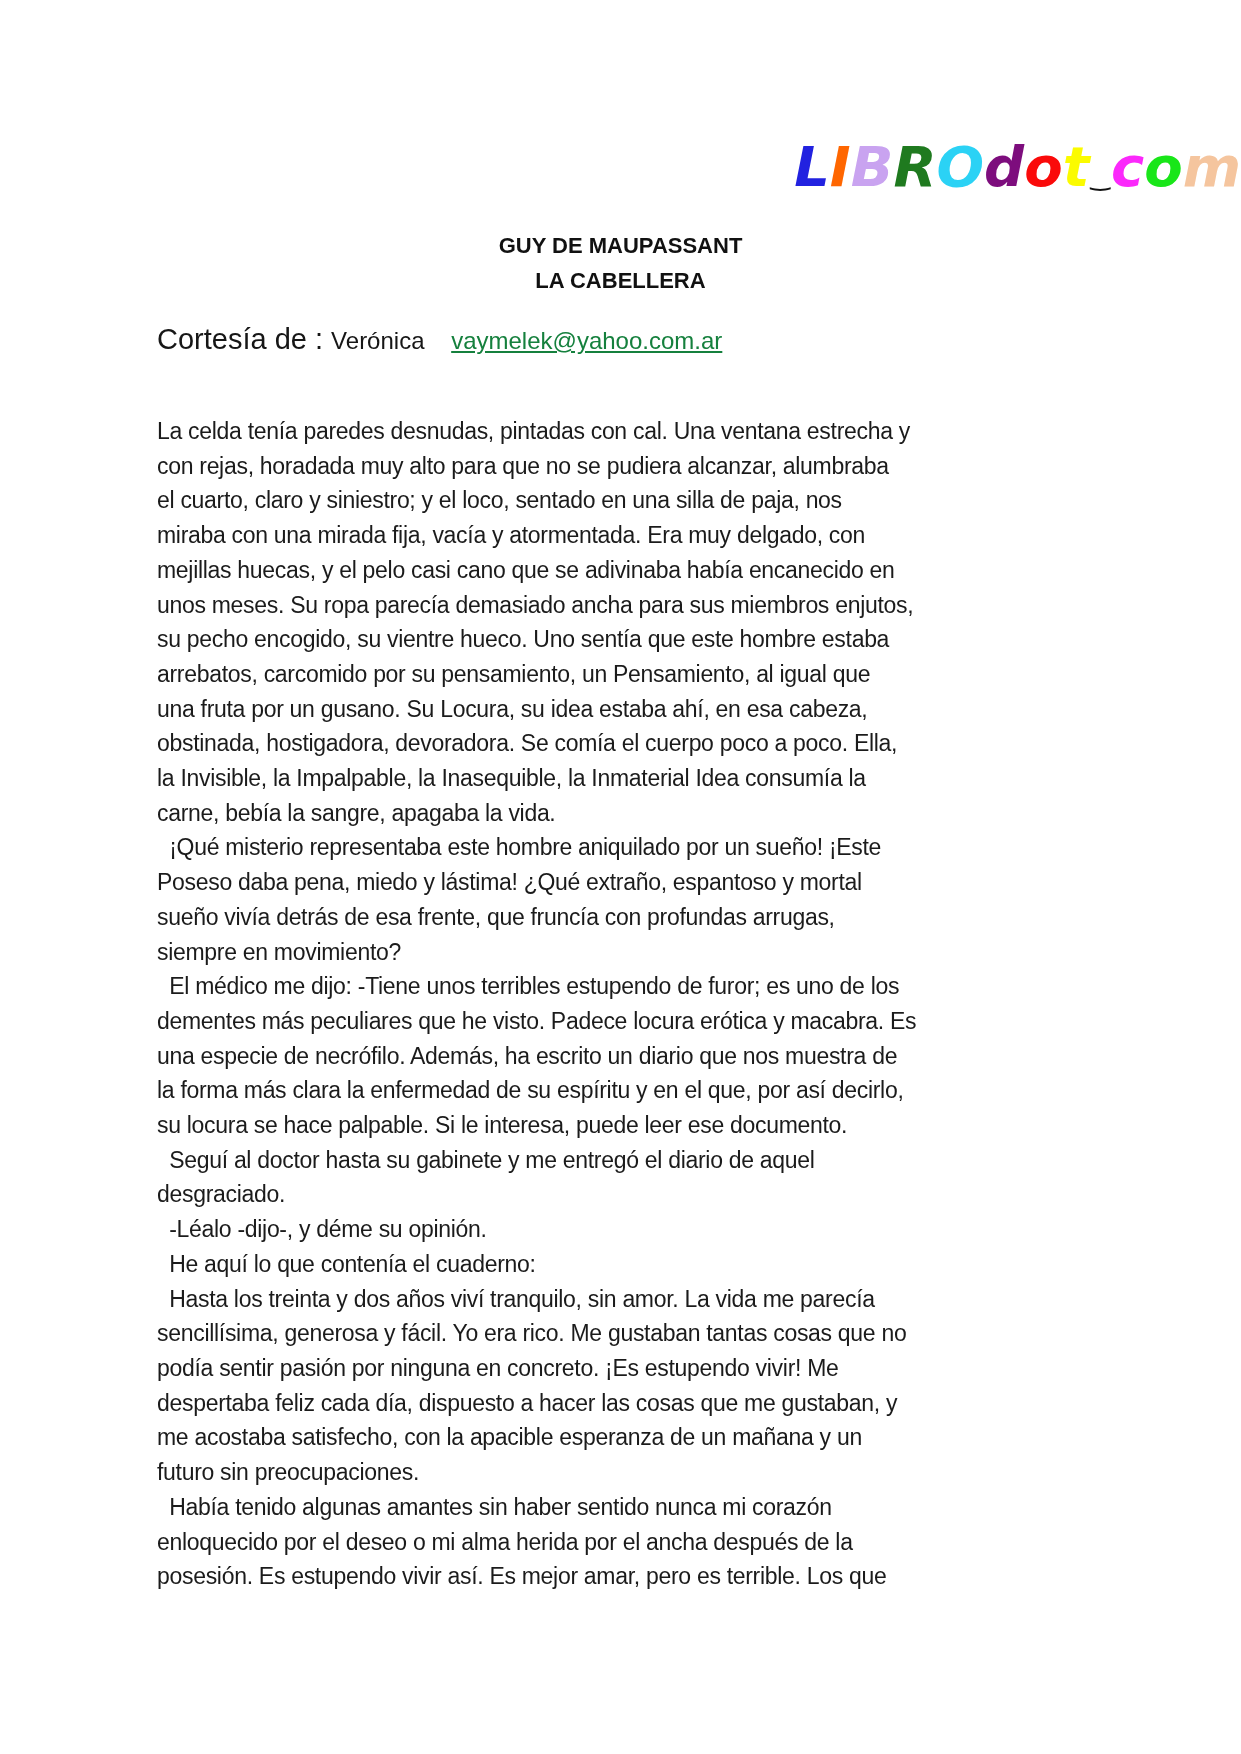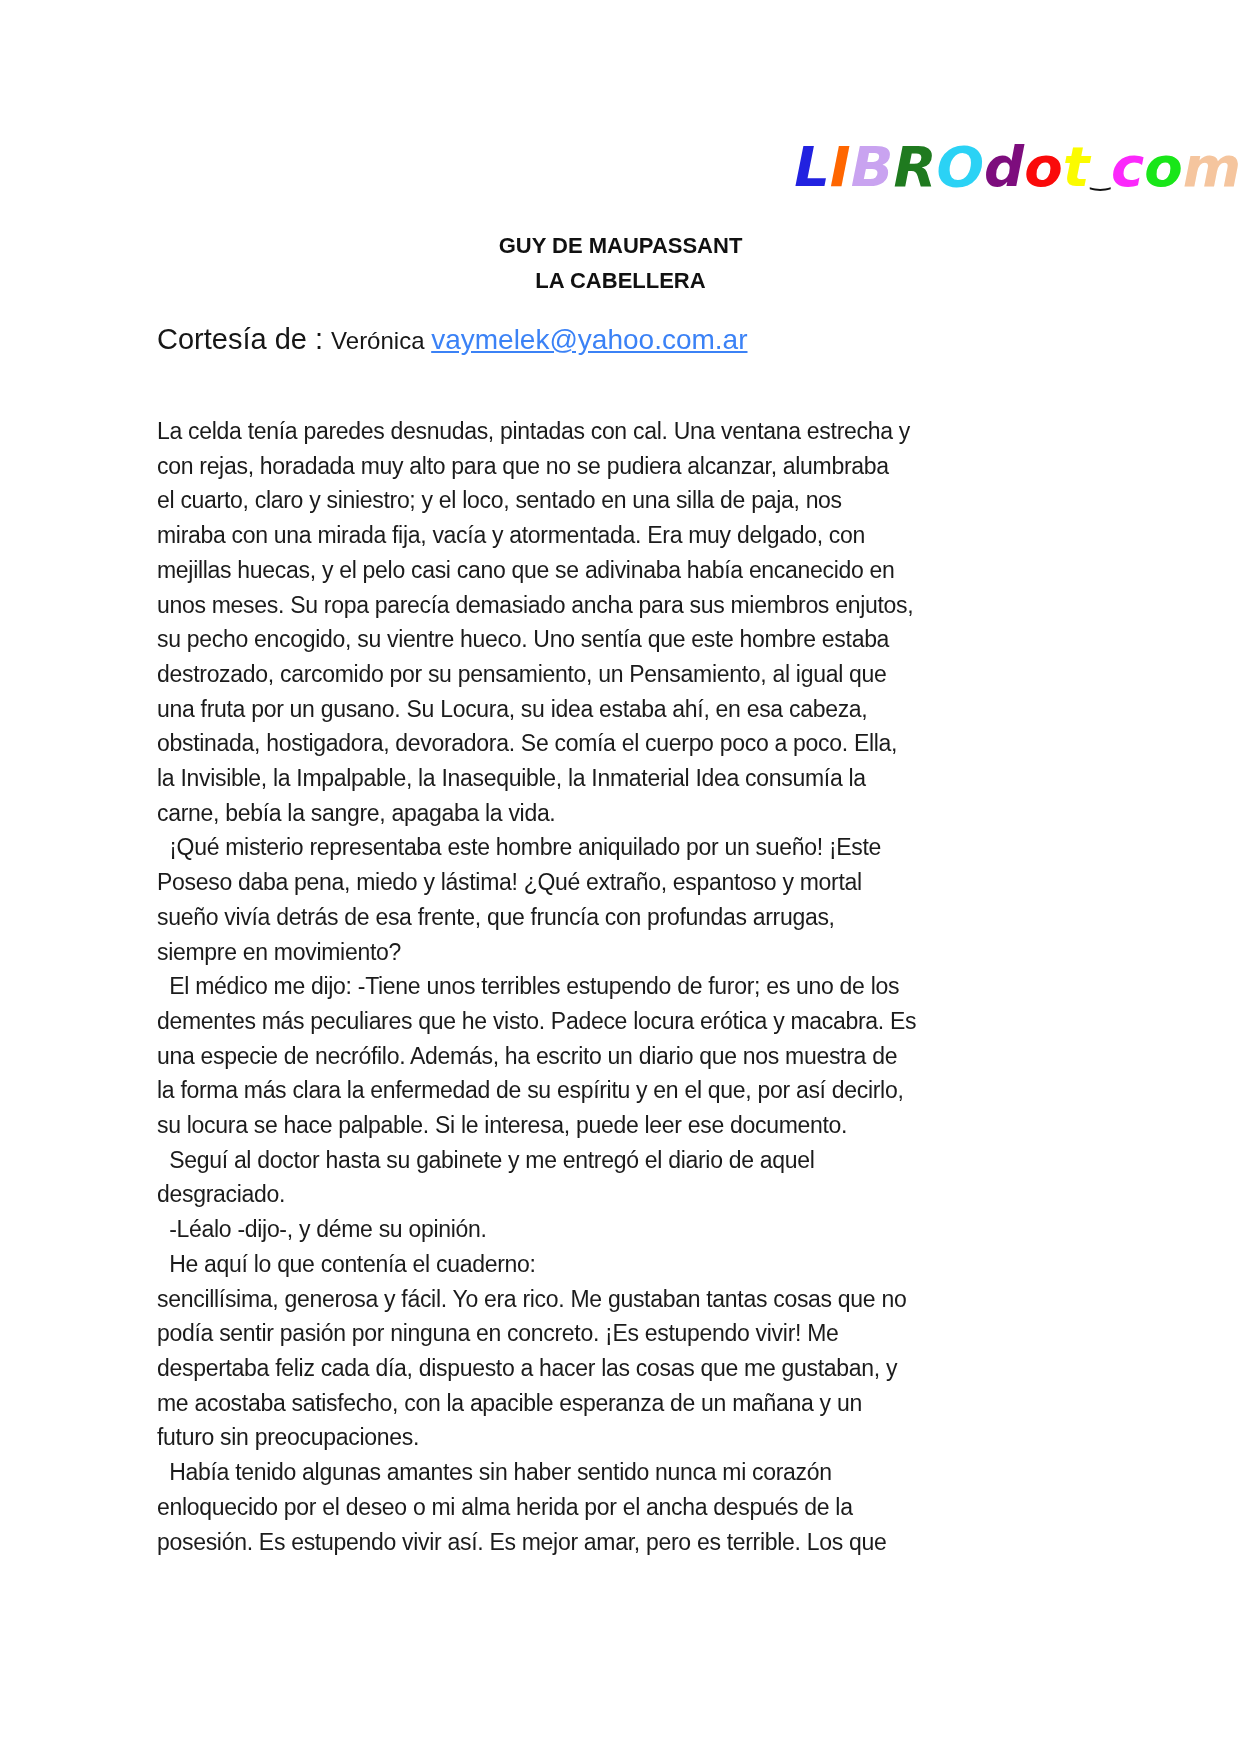--- a/index.html
+++ b/index.html
@@ -57,24 +57,25 @@
     left: 157px;
     font-size: 29px;
     line-height: 38px;
     color: #161616;
     white-space: pre-wrap;
   }
   .courtesy .name {
     font-size: 24px;
   }
   .courtesy a {
-    font-size: 28px;
-    color: #3b82f6;
+    font-size: 24px;
+    color: #15803d;
     text-decoration: underline;
     cursor: pointer;
+    margin-left: 20px;
   }
   .story-body {
     position: absolute;
     top: 414px;
     left: 157px;
     width: 940px;
     font-size: 23px;
     line-height: 34.7px;
     letter-spacing: -0.3px;
     color: #1b1b1b;
@@ -97,21 +98,21 @@
 
   <div class="story-body" id="story-body">
       <div class="paragraph">
         <div class="text-line">La celda tenía paredes desnudas, pintadas con cal. Una ventana estrecha y</div>
         <div class="text-line">con rejas, horadada muy alto para que no se pudiera alcanzar, alumbraba</div>
         <div class="text-line">el cuarto, claro y siniestro; y el loco, sentado en una silla de paja, nos</div>
         <div class="text-line">miraba con una mirada fija, vacía y atormentada. Era muy delgado, con</div>
         <div class="text-line">mejillas huecas, y el pelo casi cano que se adivinaba había encanecido en</div>
         <div class="text-line">unos meses. Su ropa parecía demasiado ancha para sus miembros enjutos,</div>
         <div class="text-line">su pecho encogido, su vientre hueco. Uno sentía que este hombre estaba</div>
-        <div class="text-line">destrozado, carcomido por su pensamiento, un Pensamiento, al igual que</div>
+        <div class="text-line">arrebatos, carcomido por su pensamiento, un Pensamiento, al igual que</div>
         <div class="text-line">una fruta por un gusano. Su Locura, su idea estaba ahí, en esa cabeza,</div>
         <div class="text-line">obstinada, hostigadora, devoradora. Se comía el cuerpo poco a poco. Ella,</div>
         <div class="text-line">la Invisible, la Impalpable, la Inasequible, la Inmaterial Idea consumía la</div>
         <div class="text-line">carne, bebía la sangre, apagaba la vida.</div>
       </div>
       <div class="paragraph">
         <div class="text-line">  ¡Qué misterio representaba este hombre aniquilado por un sueño! ¡Este</div>
         <div class="text-line">Poseso daba pena, miedo y lástima! ¿Qué extraño, espantoso y mortal</div>
         <div class="text-line">sueño vivía detrás de esa frente, que fruncía con profundas arrugas,</div>
         <div class="text-line">siempre en movimiento?</div>
@@ -127,20 +128,21 @@
         <div class="text-line">  Seguí al doctor hasta su gabinete y me entregó el diario de aquel</div>
         <div class="text-line">desgraciado.</div>
       </div>
       <div class="paragraph">
         <div class="text-line">  -Léalo -dijo-, y déme su opinión.</div>
       </div>
       <div class="paragraph">
         <div class="text-line">  He aquí lo que contenía el cuaderno:</div>
       </div>
       <div class="paragraph">
+        <div class="text-line">  Hasta los treinta y dos años viví tranquilo, sin amor. La vida me parecía</div>
         <div class="text-line">sencillísima, generosa y fácil. Yo era rico. Me gustaban tantas cosas que no</div>
         <div class="text-line">podía sentir pasión por ninguna en concreto. ¡Es estupendo vivir! Me</div>
         <div class="text-line">despertaba feliz cada día, dispuesto a hacer las cosas que me gustaban, y</div>
         <div class="text-line">me acostaba satisfecho, con la apacible esperanza de un mañana y un</div>
         <div class="text-line">futuro sin preocupaciones.</div>
       </div>
       <div class="paragraph">
         <div class="text-line">  Había tenido algunas amantes sin haber sentido nunca mi corazón</div>
         <div class="text-line">enloquecido por el deseo o mi alma herida por el ancha después de la</div>
         <div class="text-line">posesión. Es estupendo vivir así. Es mejor amar, pero es terrible. Los que</div>

